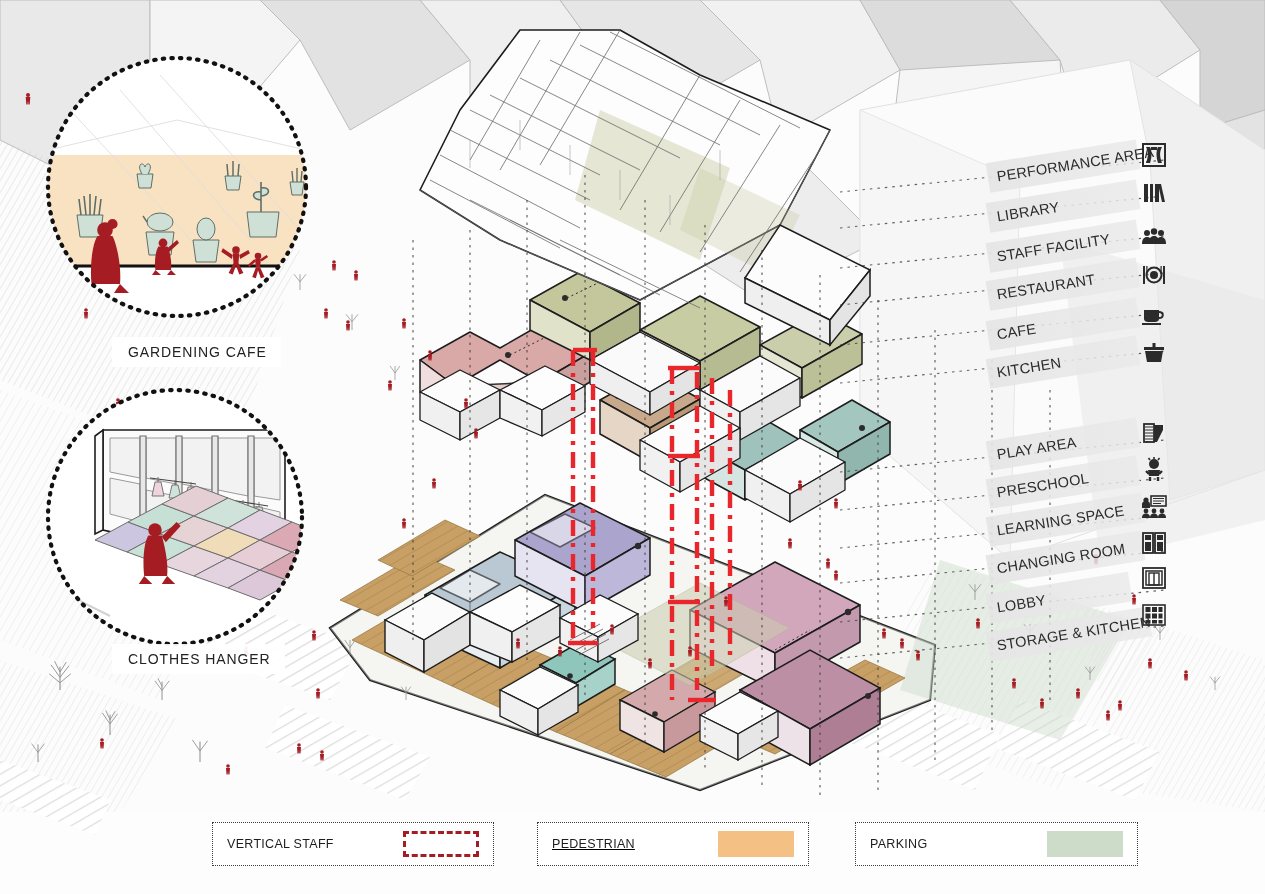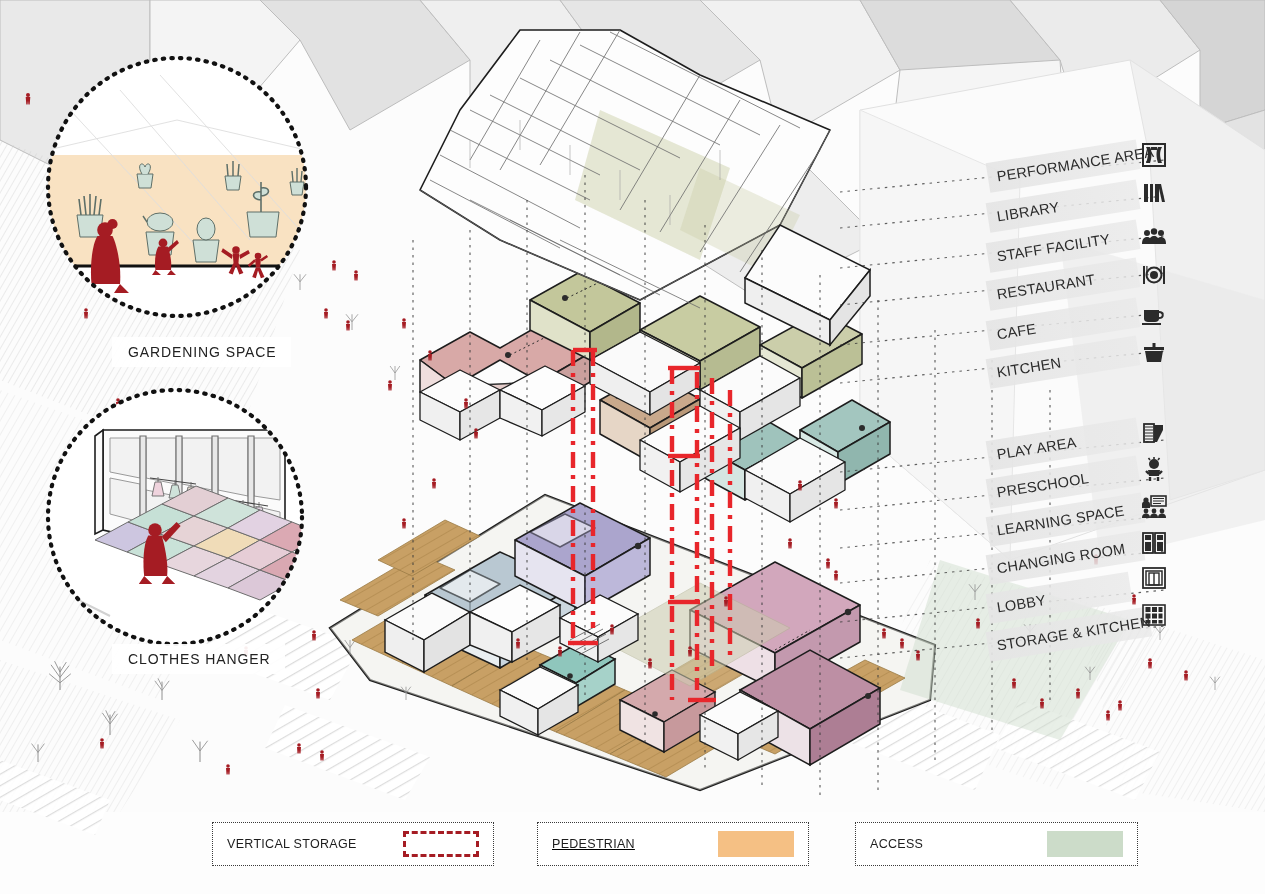--- a/index.html
+++ b/index.html
@@ -1041,34 +1041,34 @@
           <rect x="11" y="11.5" width="5" height="5" fill="#2b2b2b"></rect>
           <rect x="17.5" y="11.5" width="4" height="5" fill="#2b2b2b"></rect>
           <rect x="4.5" y="18" width="5" height="3.5" fill="#2b2b2b"></rect>
           <rect x="11" y="18" width="5" height="3.5" fill="#2b2b2b"></rect>
           <rect x="17.5" y="18" width="4" height="3.5" fill="#2b2b2b"></rect>
         </svg>
     </div>
   </div>
 
   <div class="caption" style="left:112px;top:337px;">
-    <span>GARDENING SPACE</span>
+    <span>GARDENING CAFE</span>
   </div>
   <div class="caption" style="left:112px;top:644px;">
     <span>CLOTHES HANGER</span>
   </div>
 
   <div class="legend-bar">
     <div class="legend-box" style="left:212px;top:10px;width:282px;">
-      <span class="legend-text">VERTICAL STORAGE</span>
+      <span class="legend-text">VERTICAL STAFF</span>
       <span class="legend-swatch dashed"></span>
     </div>
     <div class="legend-box" style="left:537px;top:10px;width:272px;text-decoration:underline;">
       <span class="legend-text">PEDESTRIAN</span>
       <span class="legend-swatch" style="background:#f5c084;"></span>
     </div>
     <div class="legend-box" style="left:855px;top:10px;width:283px;">
-      <span class="legend-text">ACCESS</span>
+      <span class="legend-text">PARKING</span>
       <span class="legend-swatch" style="background:#ccdcc9;"></span>
     </div>
   </div>
 
 </div>
 
 </body></html>

